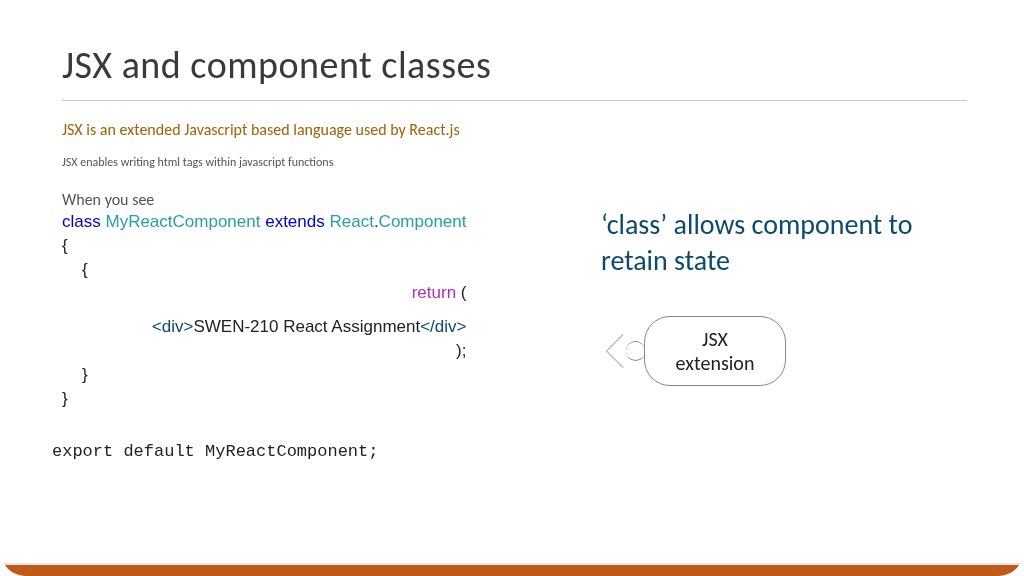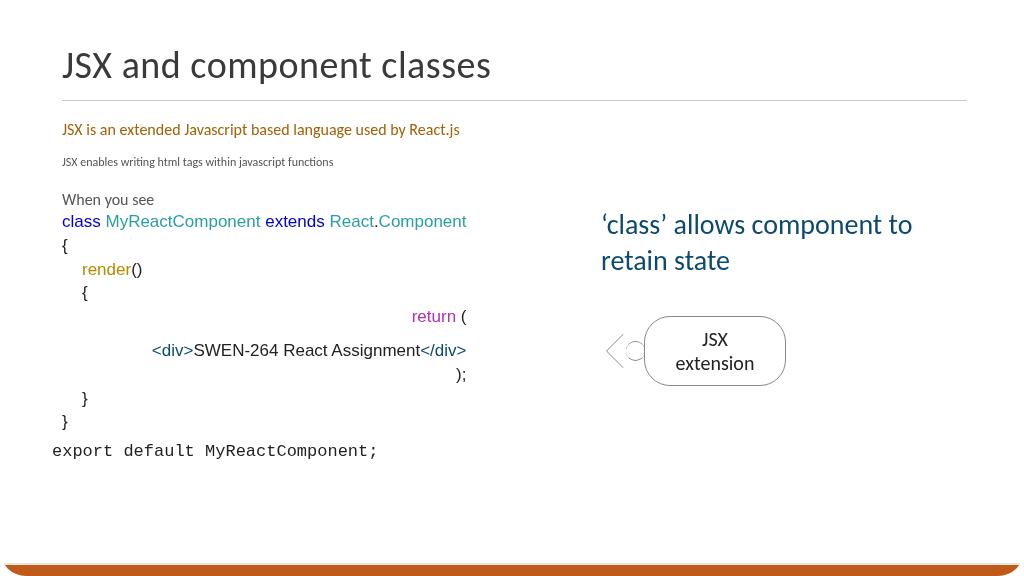--- a/index.html
+++ b/index.html
@@ -95,30 +95,27 @@
     <div>
       <span class="kw">class</span>
       <span> </span>
       <span class="cls">MyReactComponent</span>
       <span> </span>
       <span class="kw">extends</span>
       <span> </span>
       <span class="cls">React</span><span class="plain">.</span><span class="cls">Component</span>
     </div>
     <div class="plain">{</div>
-    <div class="indent1">
-      <span class="fn">render</span><span class="plain">()</span>
-    </div>
     <div class="indent1 plain">{</div>
     <div class="indent2">
       <span class="ret">return</span><span class="plain"> (</span>
     </div>
     <div class="codegap"></div>
     <div class="indent2">
-      <span class="tag">&lt;div&gt;</span><span class="plain">SWEN-264 React Assignment</span><span class="tag">&lt;/div&gt;</span>
+      <span class="tag">&lt;div&gt;</span><span class="plain">SWEN-210 React Assignment</span><span class="tag">&lt;/div&gt;</span>
     </div>
     <div class="indent2 plain">);</div>
     <div class="indent1 plain">}</div>
     <div class="plain">}</div>
   </div>
 
   <div class="exportline">export default MyReactComponent;</div>
 
   <div class="annot1">‘class’ allows component to retain state</div>
 

